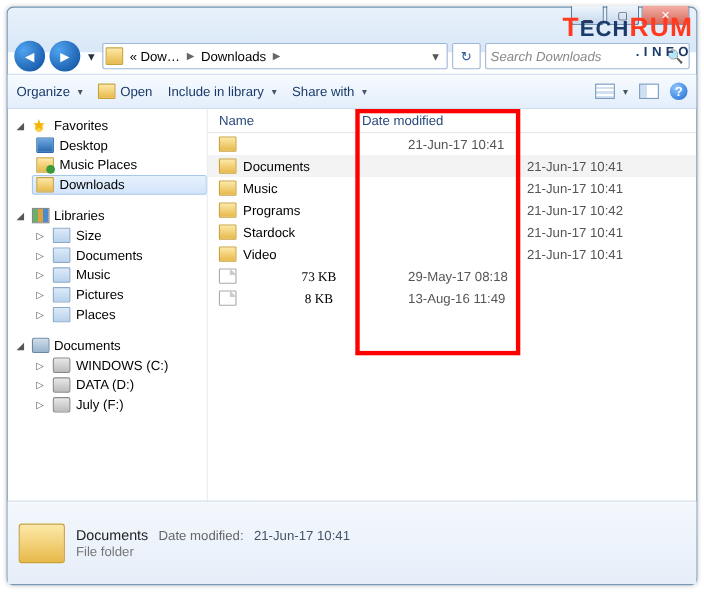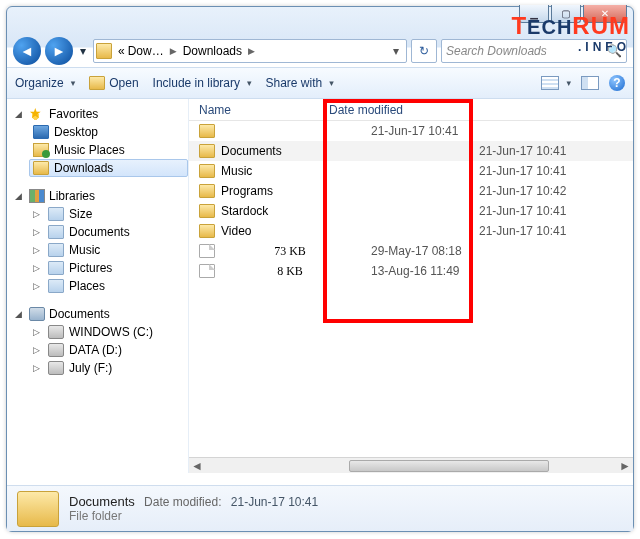--- a/index.html
+++ b/index.html
@@ -59,21 +59,21 @@
 .ic-file { background: #fff; border: 1px solid #aaa; border-radius: 1px; position: relative; }
 .ic-file::after { content: ""; position: absolute; right: -1px; top: -1px; border: 3px solid transparent; border-left-color: #ccc; border-bottom-color: #ccc; }
 .cell-name { width: 108px; white-space: nowrap; overflow: hidden; text-overflow: ellipsis; }
 .cell-size { width: 150px; text-align: center; padding-right: 12px; font-family: Liberation Serif, serif; }
 .cell-date { flex: 1; color: #555; }
 .highlight-box { position: absolute; border: 4px solid #ff0000; pointer-events: none; }
 .hscroll { position: absolute; bottom: 0; left: 0; right: 0; height: 16px; background: #f0f0f0; border-top: 1px solid #d4d4d4; display: flex; align-items: center; }
 .hscroll .thumb { position: absolute; left: 160px; width: 200px; height: 12px; top: 2px; background: linear-gradient(#e8e8e8, #c8c8c8); border: 1px solid #aaa; border-radius: 2px; }
 .hscroll .arr { width: 16px; height: 14px; text-align: center; color: #666; }
 .hscroll .arr.r { margin-left: auto; }
-.statusbar { position: absolute; bottom: 0; left: 0; right: 0; height: 46px; background: linear-gradient(#f4f8fd, #e6eef9); border-top: 1px solid #cfddee; display: flex; align-items: center; padding: 6px 10px; gap: 10px; }
+.statusbar { position: absolute; bottom: 0; left: 0; right: 0; height: 76px; background: linear-gradient(#f4f8fd, #e6eef9); border-top: 1px solid #cfddee; display: flex; align-items: center; padding: 6px 10px; gap: 10px; }
 .big-folder { width: 42px; height: 36px; background: linear-gradient(#fde9a8, #e7b94a); border: 1px solid #c9a23a; border-radius: 3px; }
 .status-text .title { font-size: 13px; color: #222; }
 .status-text .sub { color: #777; }
 .status-meta { color: #666; margin-left: 6px; }
 .logo { position: absolute; right: 10px; top: 12px; font-family: Arial, sans-serif; font-weight: bold; letter-spacing: 1px; pointer-events: none; }
 .logo .t1 { color: #ff3a1f; font-size: 24px; }
 .logo .t2 { color: #1a3a6a; font-size: 20px; }
 .logo .sub { display: block; text-align: right; color: #1a3a6a; font-size: 12px; letter-spacing: 4px; }
 </style>
 </head>

